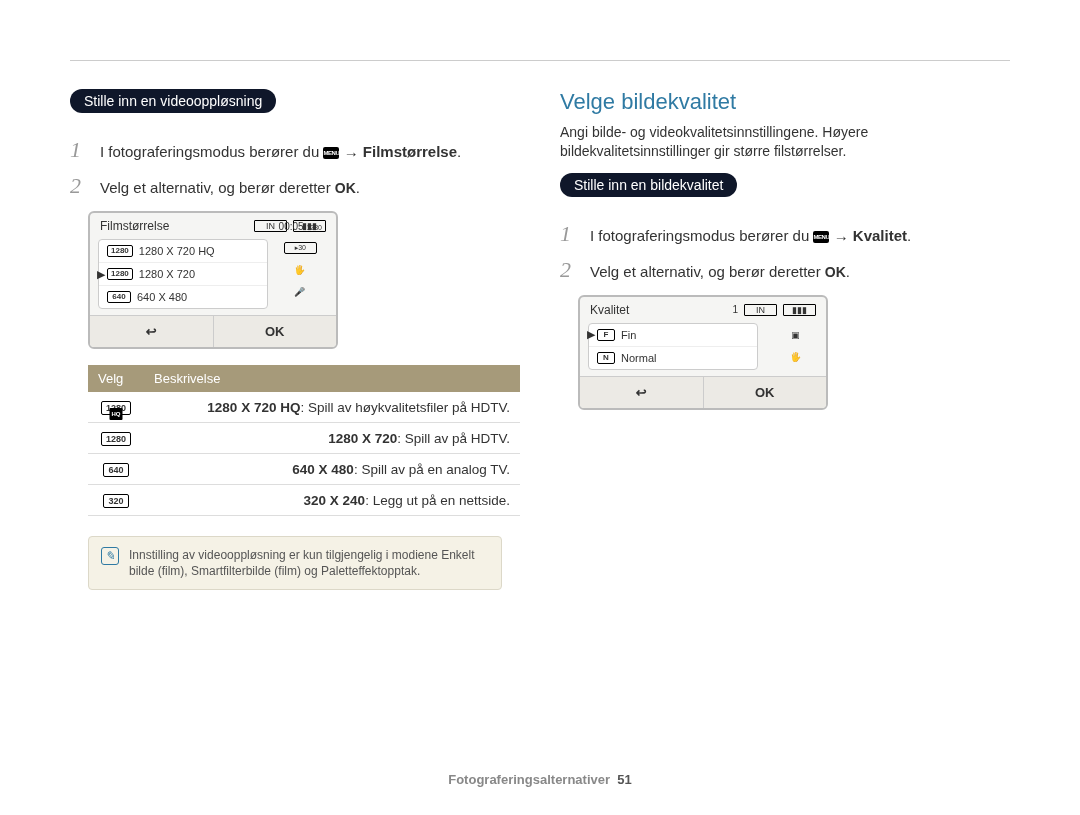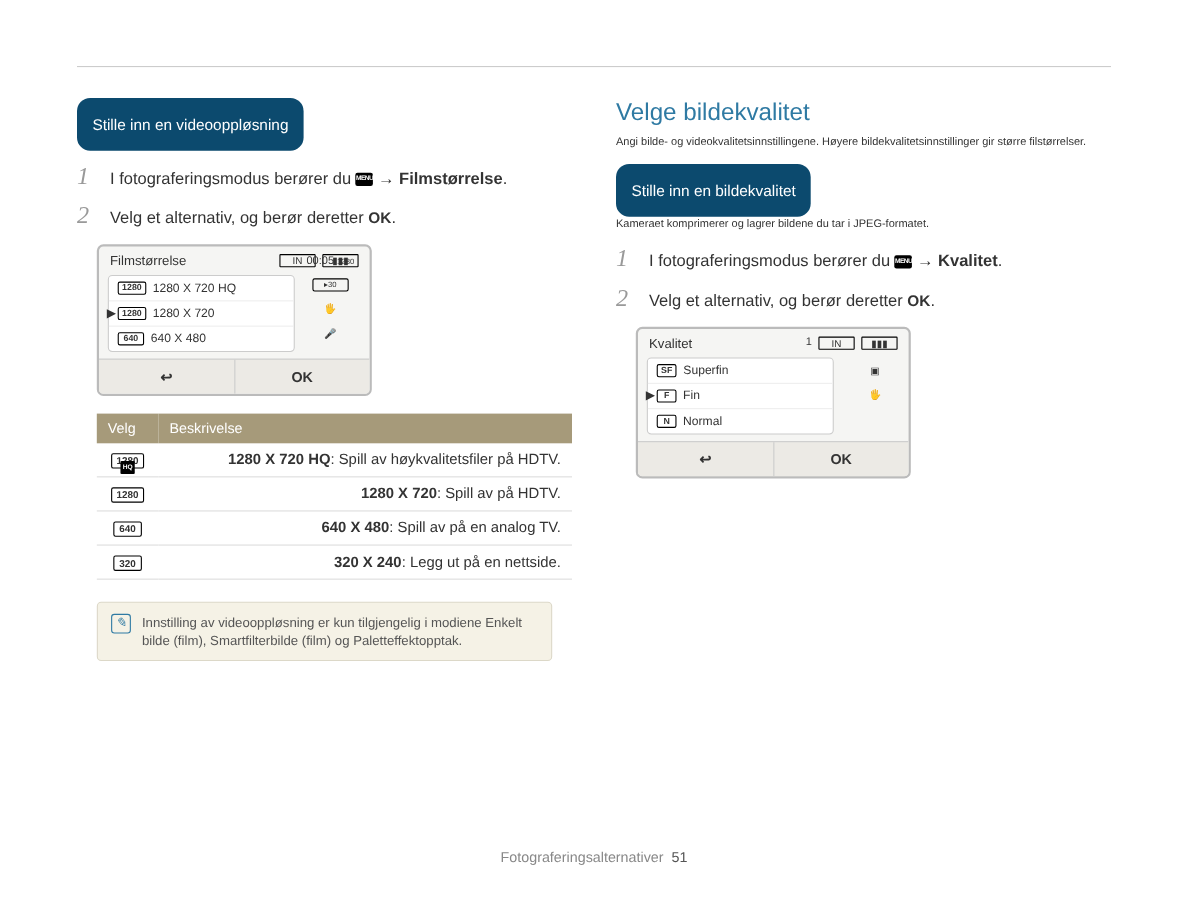--- a/index.html
+++ b/index.html
@@ -26,34 +26,35 @@
     border-top: 1px solid #ccc;
     margin-bottom: 28px;
   }
   .columns {
     display: flex;
     gap: 40px;
   }
   .col { flex: 1; min-width: 0; }
   .pill {
     display: inline-block;
-    background: #0c4a6e;
+    background: #0f172a;
     color: #fff;
     border-radius: 12px;
-    padding: 16px 14px;
+    padding: 4px 14px;
     font-size: 14px;
+    margin-bottom: 14px;
   }
   .section-title {
     color: #2f7aa3;
     font-size: 22px;
     font-weight: 400;
     margin-bottom: 8px;
   }
   .para {
-    font-size: 10px;
+    font-size: 14px;
     line-height: 1.35;
     margin-bottom: 12px;
   }
   .step {
     display: flex;
     align-items: baseline;
     gap: 12px;
     margin: 10px 0;
     font-size: 15px;
   }
@@ -239,20 +240,21 @@
     font-family: Georgia, serif;
   }
 
   .footer {
     position: absolute;
     bottom: 28px;
     left: 0; right: 0;
     text-align: center;
     font-size: 13px;
     color: #888;
+    font-weight: bold;
   }
   .footer .pnum { color: #555; }
 </style>
 </head>
 <body>
 
 <div class="page">
   <hr class="hr">
 
   <div class="columns">
@@ -349,21 +351,20 @@
         <div class="note-icon">✎</div>
         <div>Innstilling av videooppløsning er kun tilgjengelig i modiene Enkelt bilde (film), Smartfilterbilde (film) og Paletteffektopptak.</div>
       </div>
     </div>
 
     <div class="col">
       <div class="section-title">Velge bildekvalitet</div>
       <div class="para">Angi bilde- og videokvalitetsinnstillingene. Høyere bildekvalitetsinnstillinger gir større filstørrelser.</div>
 
       <div class="pill">Stille inn en bildekvalitet</div>
-      <div class="para">Kameraet komprimerer og lagrer bildene du tar i JPEG-formatet.</div>
 
       <div class="step">
         <span class="step-num">1</span>
         <span class="step-body">
           <span>I fotograferingsmodus berører du </span>
           <span class="menu-icon">MENU</span>
           <span class="arrow">→</span>
           <span class="bold">Kvalitet</span><span>.</span>
         </span>
       </div>
@@ -380,24 +381,20 @@
         <div class="lcd-title">
           <span>Kvalitet</span>
           <span class="lcd-title-right">
             <span>1</span>
             <span class="lcd-icon box">IN</span>
             <span class="lcd-icon box">▮▮▮</span>
           </span>
         </div>
         <div style="position:relative;">
           <div class="lcd-list" style="width:170px;">
-            <div class="lcd-row">
-              <span class="badge" style="min-width:18px;">SF</span>
-              <span>Superfin</span>
-            </div>
             <div class="lcd-row">
               <span class="pointer">▶</span>
               <span class="badge" style="min-width:18px;">F</span>
               <span>Fin</span>
             </div>
             <div class="lcd-row">
               <span class="badge" style="min-width:18px;">N</span>
               <span>Normal</span>
             </div>
           </div>

